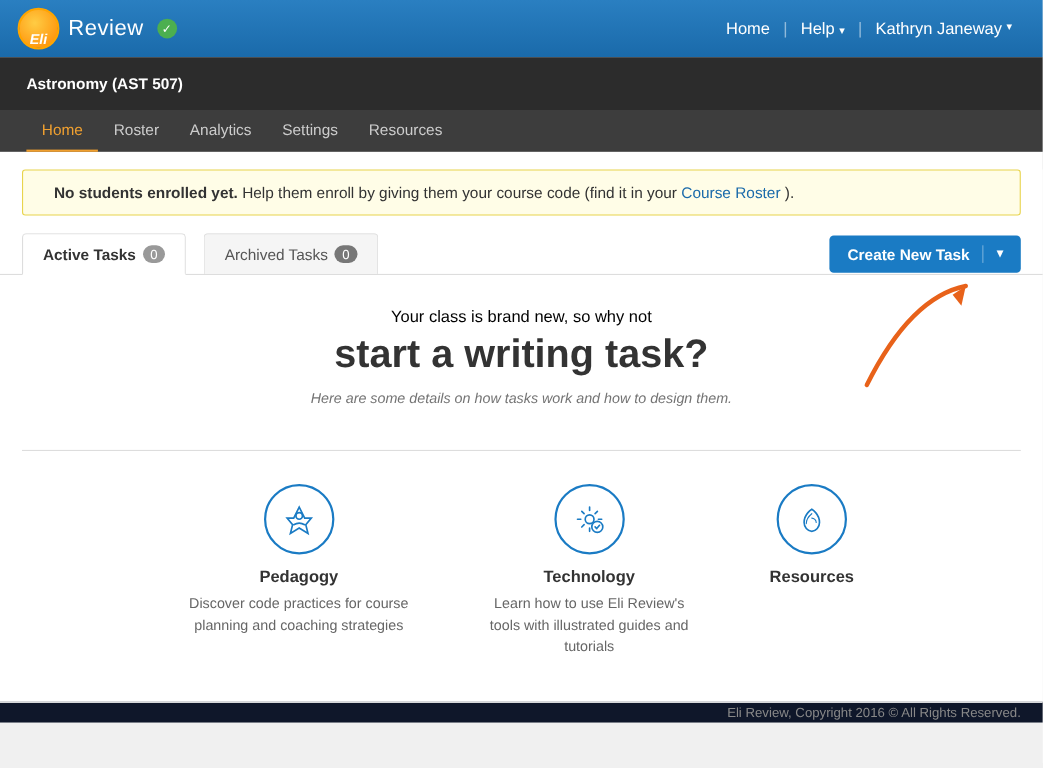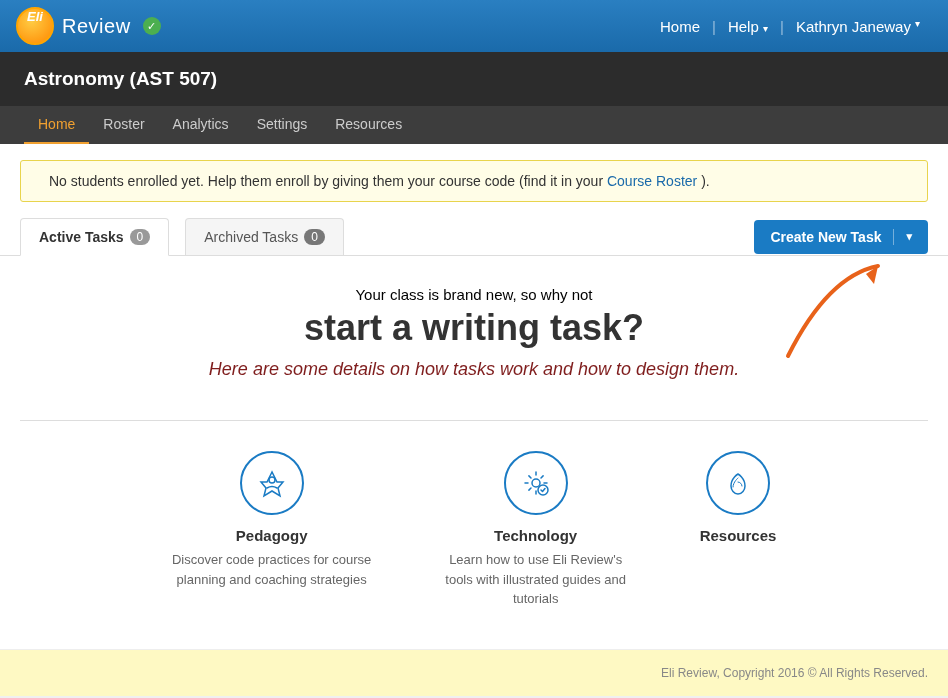--- a/index.html
+++ b/index.html
@@ -20,21 +20,21 @@
       gap: 8px;
       flex: 1;
     }
     .logo-circle {
       width: 38px;
       height: 38px;
       border-radius: 50%;
       background: radial-gradient(circle at 40% 35%, #ffcc44, #ff8800);
       border: 2px solid #ffa500;
       display: flex;
-      align-items: flex-start;
+      align-items: flex-end;
       justify-content: center;
       font-weight: bold;
       font-size: 16px;
       color: white;
       position: relative;
     }
     .logo-text {
       font-size: 20px;
       font-weight: 300;
       color: white;
@@ -78,21 +78,21 @@
       font-size: 10px;
     }
 
     
     .course-header {
       background: #2c2c2c;
       padding: 16px 24px;
       color: white;
     }
     .course-title {
-      font-size: 19px;
+      font-size: 14px;
       font-weight: bold;
       color: white;
     }
 
     
     .course-nav {
       background: #3d3d3d;
       display: flex;
       padding: 0 24px;
       gap: 0;
@@ -120,21 +120,21 @@
     .alert-banner {
       background: #fffde7;
       border: 1px solid #e8d44d;
       margin: 16px 20px;
       padding: 12px 16px;
       font-size: 14px;
       color: #333;
       border-radius: 3px;
     }
     .alert-banner strong {
-      font-weight: normal;
+      font-weight: bold;
       padding-left: 12px;
     }
     .alert-banner a {
       color: #1a6aaa;
       text-decoration: none;
     }
 
     
     .task-tabs-container {
       display: flex;
@@ -216,23 +216,23 @@
       font-size: 15px;
       margin-bottom: 4px;
     }
     .empty-state-title {
       font-size: 36px;
       font-weight: 900;
       color: #333;
       margin-bottom: 10px;
     }
     .empty-state-link {
-      color: #7f1d1d;
+      color: #737373;
       font-style: italic;
-      font-size: 18px;
+      font-size: 13px;
       text-decoration: none;
     }
 
     
     .arrow-container {
       position: absolute;
       top: 0;
       right: 60px;
       width: 120px;
       height: 100px;
@@ -275,23 +275,23 @@
       color: #333;
     }
     .card-desc {
       font-size: 13px;
       color: #666;
       line-height: 1.5;
     }
 
     
     .footer {
-      background: #fef9c3;
+      background: #0f172a;
       text-align: right;
-      padding: 16px 20px;
+      padding: 2px 20px;
       font-size: 12px;
       color: #888;
       border-top: 1px solid #eee;
     }
 
     .page-wrapper {
       width: 948px;
       box-shadow: 0 0 20px rgba(0,0,0,0.2);
       background: white;
     }

